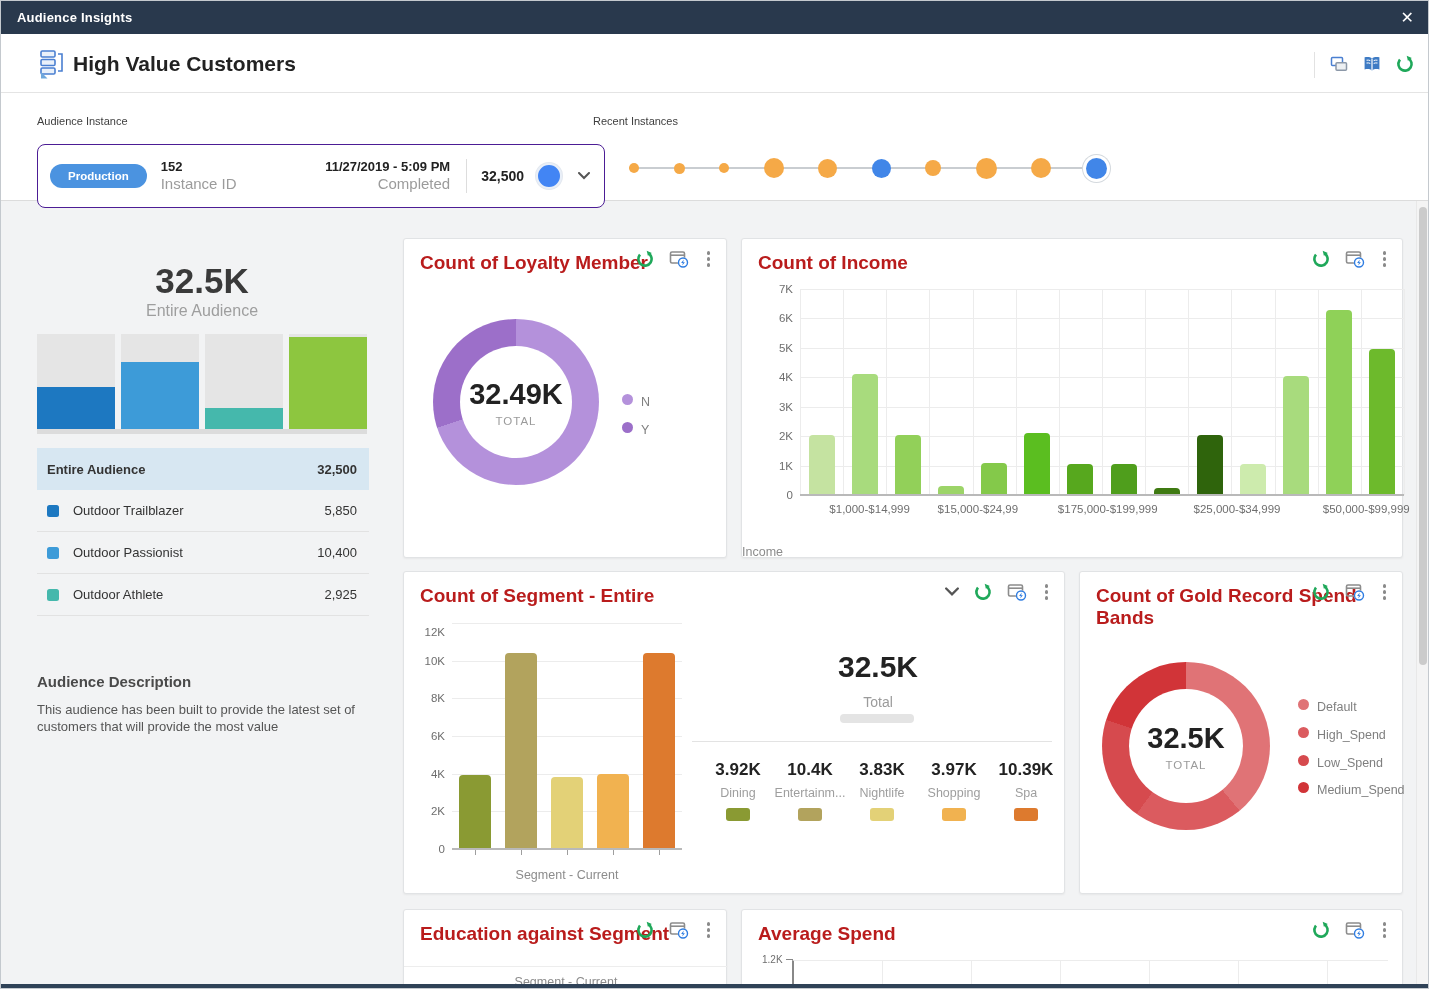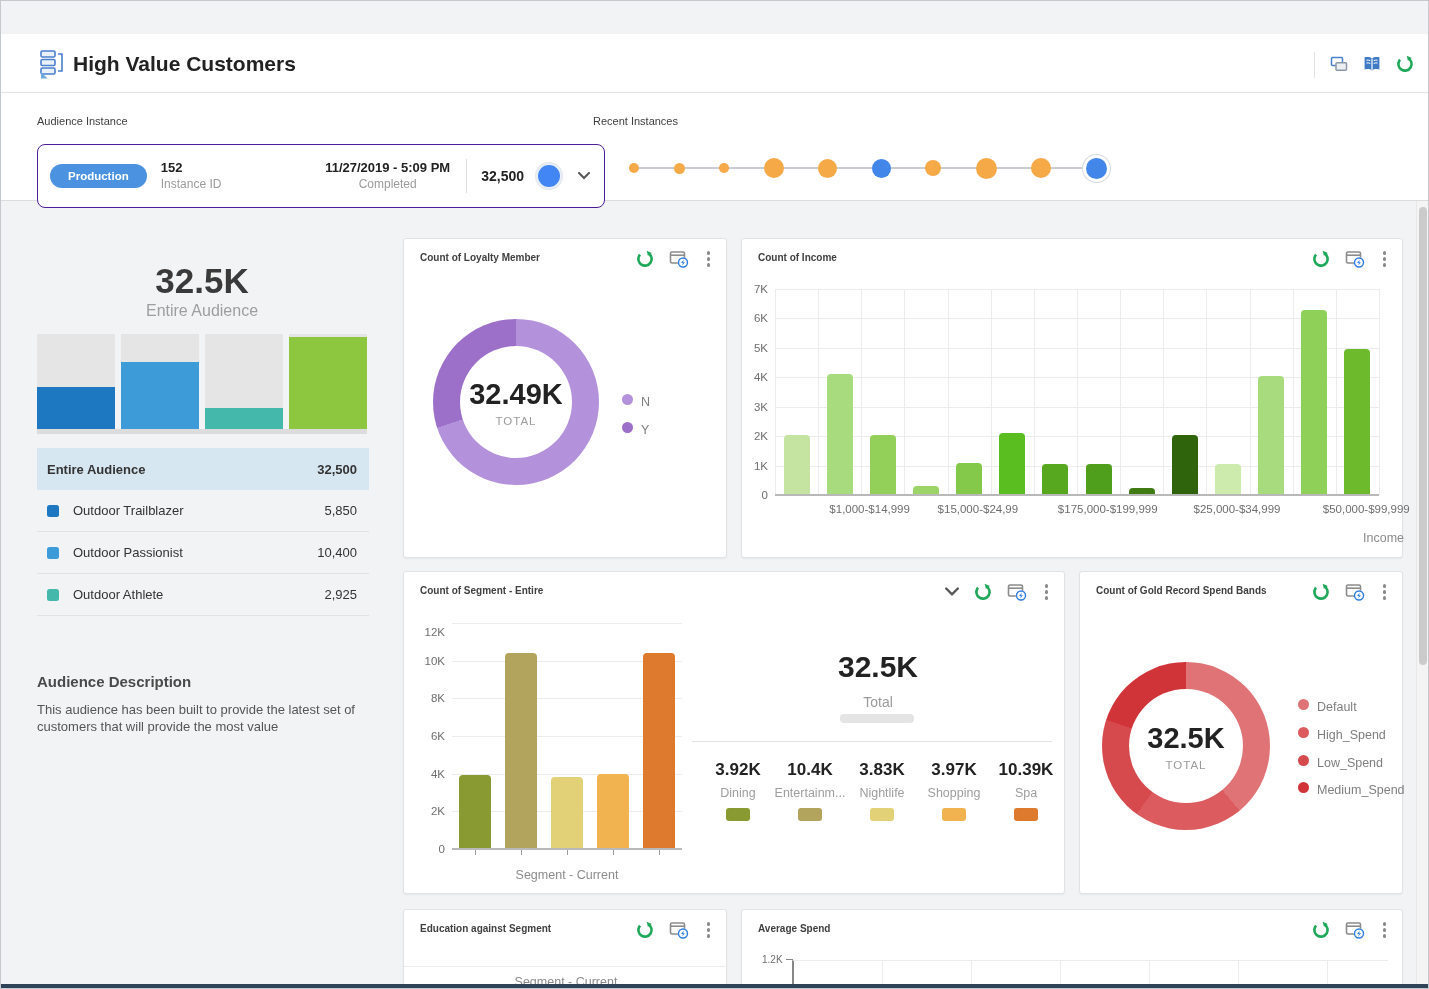--- a/index.html
+++ b/index.html
@@ -19,21 +19,21 @@
   .header-divider{position:absolute;left:1313px;top:18px;width:1px;height:26px;background:#E2E2E2;}
   .hicon{position:absolute;top:20px;width:22px;height:20px;cursor:pointer;}
 
   
   .instancebar{position:absolute;left:0;top:92px;width:1429px;height:108px;background:#fff;border-bottom:1px solid #DCDCDC;}
   .small-label{font-size:11px;color:#3E3E3E;}
   .selector{position:absolute;left:36px;top:143px;width:568px;height:64px;border:1px solid #4c1d95;border-radius:8px;background:#fff;display:flex;align-items:center;cursor:pointer;}
   .pill{margin-left:12px;background:#4B93E0;color:#fff;font-size:11.5px;font-weight:700;border-radius:14px;padding:6px 18px;}
   .sel-id{margin-left:14px;line-height:1.25;}
   .sel-id .v,.sel-dt .v{font-size:13px;font-weight:700;color:#222;}
-  .sel-id .s,.sel-dt .s{font-size:12px;color:#9B9B9B;text-align:center;}
+  .sel-id .s,.sel-dt .s{font-size:15px;color:#9B9B9B;}
   .sel-dt{margin-left:auto;text-align:right;line-height:1.25;}
   .vsep{width:1px;height:34px;background:#DDD;margin:0 14px 0 16px;}
   .sel-count{font-size:14px;font-weight:700;color:#222;}
   .sel-circle{width:26px;height:26px;border-radius:50%;background:#4285F4;border:2px solid #E9EFF8;box-shadow:0 0 0 1px #E3E8EF;margin:0 16px 0 12px;}
   .chev{width:12px;height:8px;margin-right:14px;}
 
   .recent-track{position:absolute;left:628px;top:143px;width:478px;height:48px;display:flex;align-items:center;justify-content:space-between;}
   .recent-line{position:absolute;left:628px;top:166px;width:478px;height:2px;background:#C9CDD1;}
   .dot{border-radius:50%;flex:0 0 auto;cursor:pointer;position:relative;}
   .dot.selected{box-shadow:0 0 0 3px #fff,0 0 0 4px #D4D9DE;}
@@ -50,21 +50,21 @@
   .row{height:42px;display:flex;align-items:center;font-size:13px;color:#333;border-bottom:1px solid #E2E2E2;cursor:pointer;background:transparent;padding:0 12px 0 10px;}
   .row.hl{background:#D7E7F2;border-bottom:none;font-weight:700;}
   .row .sw{width:12px;height:12px;border-radius:2.5px;margin-right:14px;flex:0 0 auto;}
   .row .lbl{flex:1;}
   .row .val{font-weight:inherit;}
   .lp-desc-title{position:absolute;left:36px;top:672px;font-size:15px;font-weight:700;color:#4A4A4A;}
   .lp-desc{position:absolute;left:36px;top:700px;width:322px;font-size:13px;color:#555;line-height:17px;}
 
   
   .card{position:absolute;background:#fff;border:1px solid #E1E3E5;border-radius:3px;box-shadow:0 1px 2px rgba(0,0,0,.05);}
-  .card-title{position:absolute;left:16px;top:13px;font-size:10px;font-weight:700;color:#404040;}
+  .card-title{position:absolute;left:16px;top:13px;font-size:19px;font-weight:700;color:#b91c1c;}
   .cicons{position:absolute;right:12px;top:10px;display:flex;align-items:center;gap:14px;}
   .cicon{width:20px;height:20px;cursor:pointer;}
   .kebab{display:flex;flex-direction:column;gap:2.5px;align-items:center;cursor:pointer;padding:2px 4px;}
   .kebab i{width:3.5px;height:3.5px;border-radius:50%;background:#8A8A8A;}
 
   
   .donut{position:absolute;border-radius:50%;}
   .donut .hole{position:absolute;left:50%;top:50%;transform:translate(-50%,-50%);background:#fff;border-radius:50%;display:flex;flex-direction:column;align-items:center;justify-content:center;}
   .donut .cv{font-size:29px;font-weight:700;color:#222;}
   .donut .cl{font-size:11.5px;color:#9B9B9B;letter-spacing:1px;margin-top:4px;}
@@ -97,20 +97,24 @@
   .sbtrack{position:absolute;right:0;top:200px;width:12px;height:789px;background:#F4F4F4;border-left:1px solid #E8E8E8;}
   .sbthumb{position:absolute;left:2px;top:6px;width:8px;height:458px;border-radius:4px;background:#CBCBCB;cursor:pointer;}
 
   .bottomstrip{position:absolute;left:0;bottom:0;width:1429px;height:4px;background:#2F4257;}
 </style>
 </head>
 <body>
 
 <div id="app">
 
+  <div class="topbar">
+    <span class="wtitle">Audience Insights</span>
+    <span class="close">✕</span>
+  </div>
 
   <div class="header">
     <svg class="abs" style="left:38px;top:15px" width="28" height="30" viewBox="0 0 28 30">
       <rect x="2" y="2" width="14" height="6" rx="1.3" fill="#EAF1FA" stroke="#4A7FD1" stroke-width="1.6"></rect>
       <rect x="2" y="10.5" width="14" height="6" rx="1.3" fill="#EAF1FA" stroke="#4A7FD1" stroke-width="1.6"></rect>
       <rect x="2" y="19" width="14" height="6" rx="1.3" fill="#EAF1FA" stroke="#4A7FD1" stroke-width="1.6"></rect>
       <path d="M19 5 h4 v17 h-4" fill="none" stroke="#4A7FD1" stroke-width="1.6"></path>
       <path d="M2 23 v6.5 h6.5 z" fill="#6FA8DC"></path>
     </svg>
     <div class="page-title">High Value Customers</div>
@@ -259,21 +263,21 @@
           <circle cx="14" cy="13.5" r="5.2" fill="#fff"></circle>
           <circle cx="14" cy="13.5" r="4.5" fill="none" stroke="#2F7DE1" stroke-width="1.4"></circle>
           <path d="M14.8 10.6l-2.7 3.3h1.8l-.7 2.7 2.7-3.3h-1.8z" fill="#2F7DE1"></path>
         </svg>
       <span class="kebab">
           <i></i>
           <i></i>
           <i></i>
         </span>
     </div>
-    <div class="plot" id="income-plot" style="left:33px;top:50px;width:604px;height:206px">
+    <div class="plot" id="income-plot" style="left:58px;top:50px;width:604px;height:206px">
         <div class="gridh" style="top: 0px;"></div>
         <div class="ytick" style="top: 0px;">7K</div>
         <div class="gridh" style="top: 29.4286px;"></div>
         <div class="ytick" style="top: 29.4286px;">6K</div>
         <div class="gridh" style="top: 58.8571px;"></div>
         <div class="ytick" style="top: 58.8571px;">5K</div>
         <div class="gridh" style="top: 88.2857px;"></div>
         <div class="ytick" style="top: 88.2857px;">4K</div>
         <div class="gridh" style="top: 117.714px;"></div>
         <div class="ytick" style="top: 117.714px;">3K</div>
@@ -314,21 +318,21 @@
         <div class="bar" style="width: 26px; left: calc(96.4286% - 13px); height: 145.671px; background: rgb(109, 186, 44);"></div>
         <div class="baseline"></div>
       </div>
     <div class="abs" id="income-xticks" style="left:42px;top:264px;width:604px;height:16px">
         <div class="xtick" style="left: 10.7%; margin-left: 21px;">$1,000-$14,999</div>
         <div class="xtick" style="left: 32.1%;">$15,000-$24,99</div>
         <div class="xtick" style="left: 53.6%;">$175,000-$199,999</div>
         <div class="xtick" style="left: 75%;">$25,000-$34,999</div>
         <div class="xtick" style="left: 96.4%;">$50,000-$99,999</div>
       </div>
-    <div class="axis-title abs" style="left:0;top:292px;width:662px;text-align:right">Income</div>
+    <div class="axis-title abs" style="left:0;top:306px;width:662px;text-align:left">Income</div>
   </div>
 
   <div class="card" style="left:402px;top:570px;width:662px;height:323px">
     <div class="card-title">Count of Segment - Entire</div>
     <div class="cicons">
       <svg class="cicon" style="width:14px" viewBox="0 0 12 8">
           <path d="M1 1l5 5 5-5" stroke="#555" stroke-width="2" fill="none" stroke-linecap="round"></path>
         </svg>
       <svg class="cicon" viewBox="0 0 20 20">
           <circle cx="10" cy="10" r="6.6" fill="none" stroke="#1FA85A" stroke-width="2.6" stroke-dasharray="32 10" transform="rotate(-58 10 10)"></circle>

